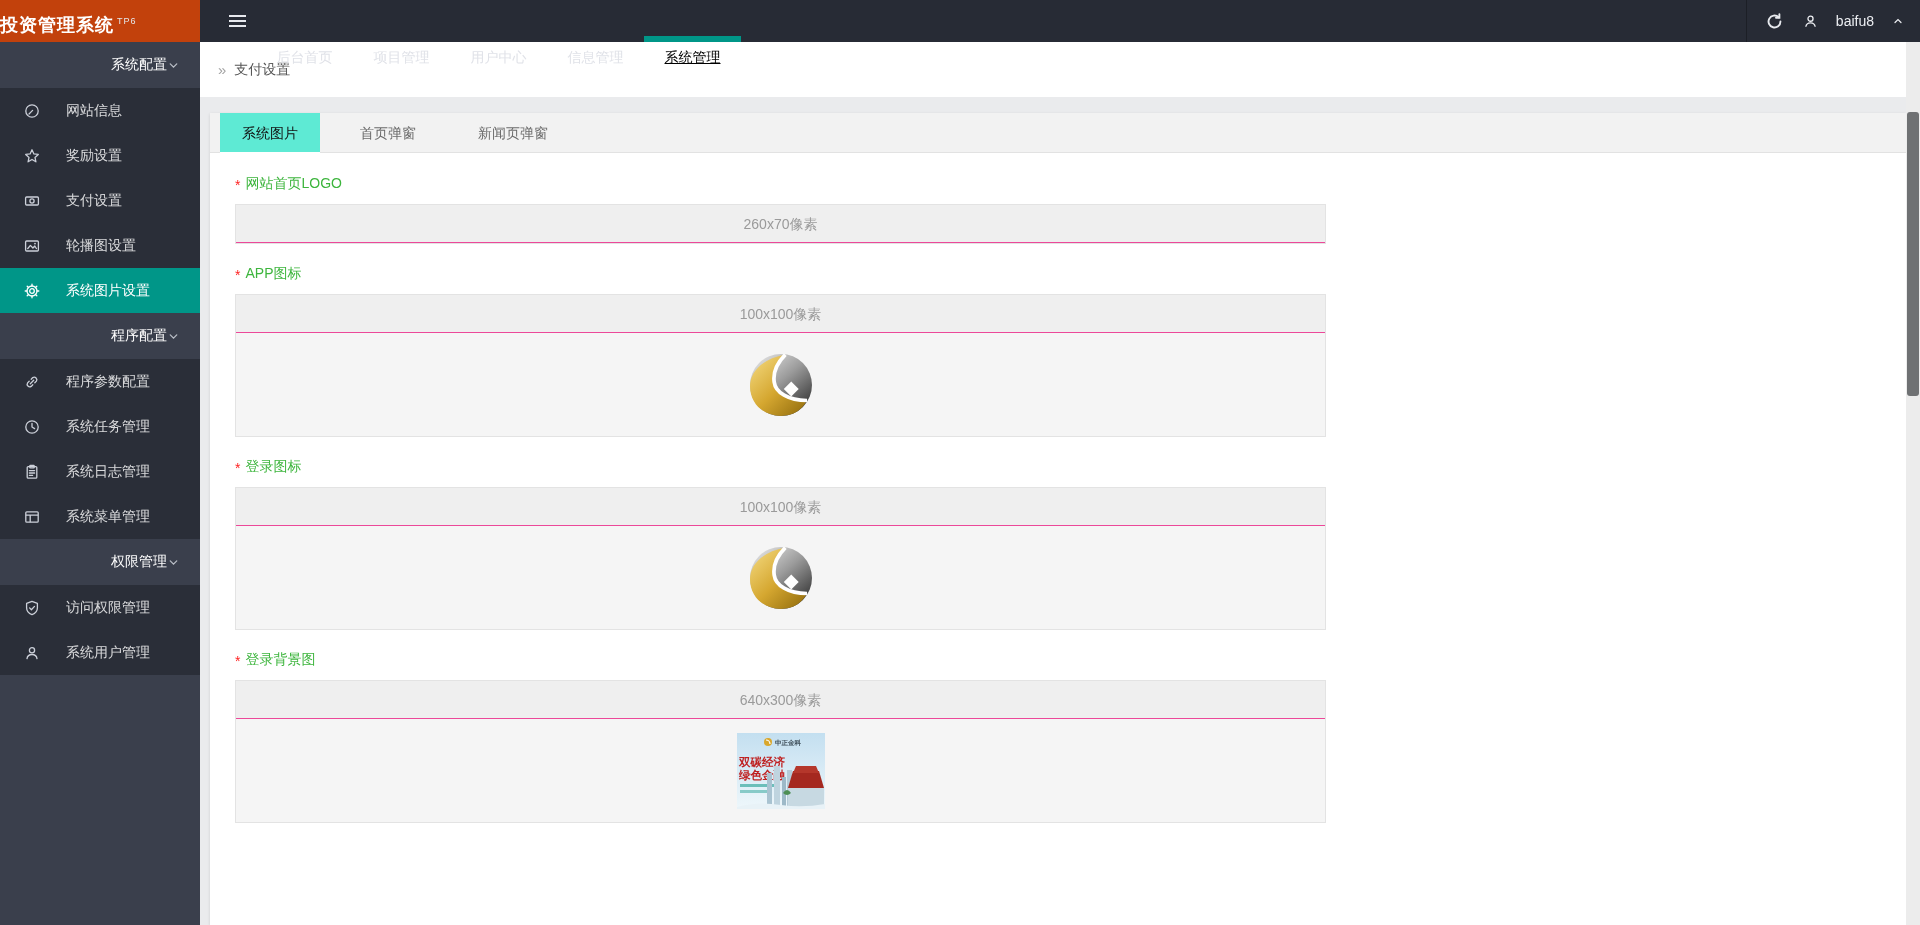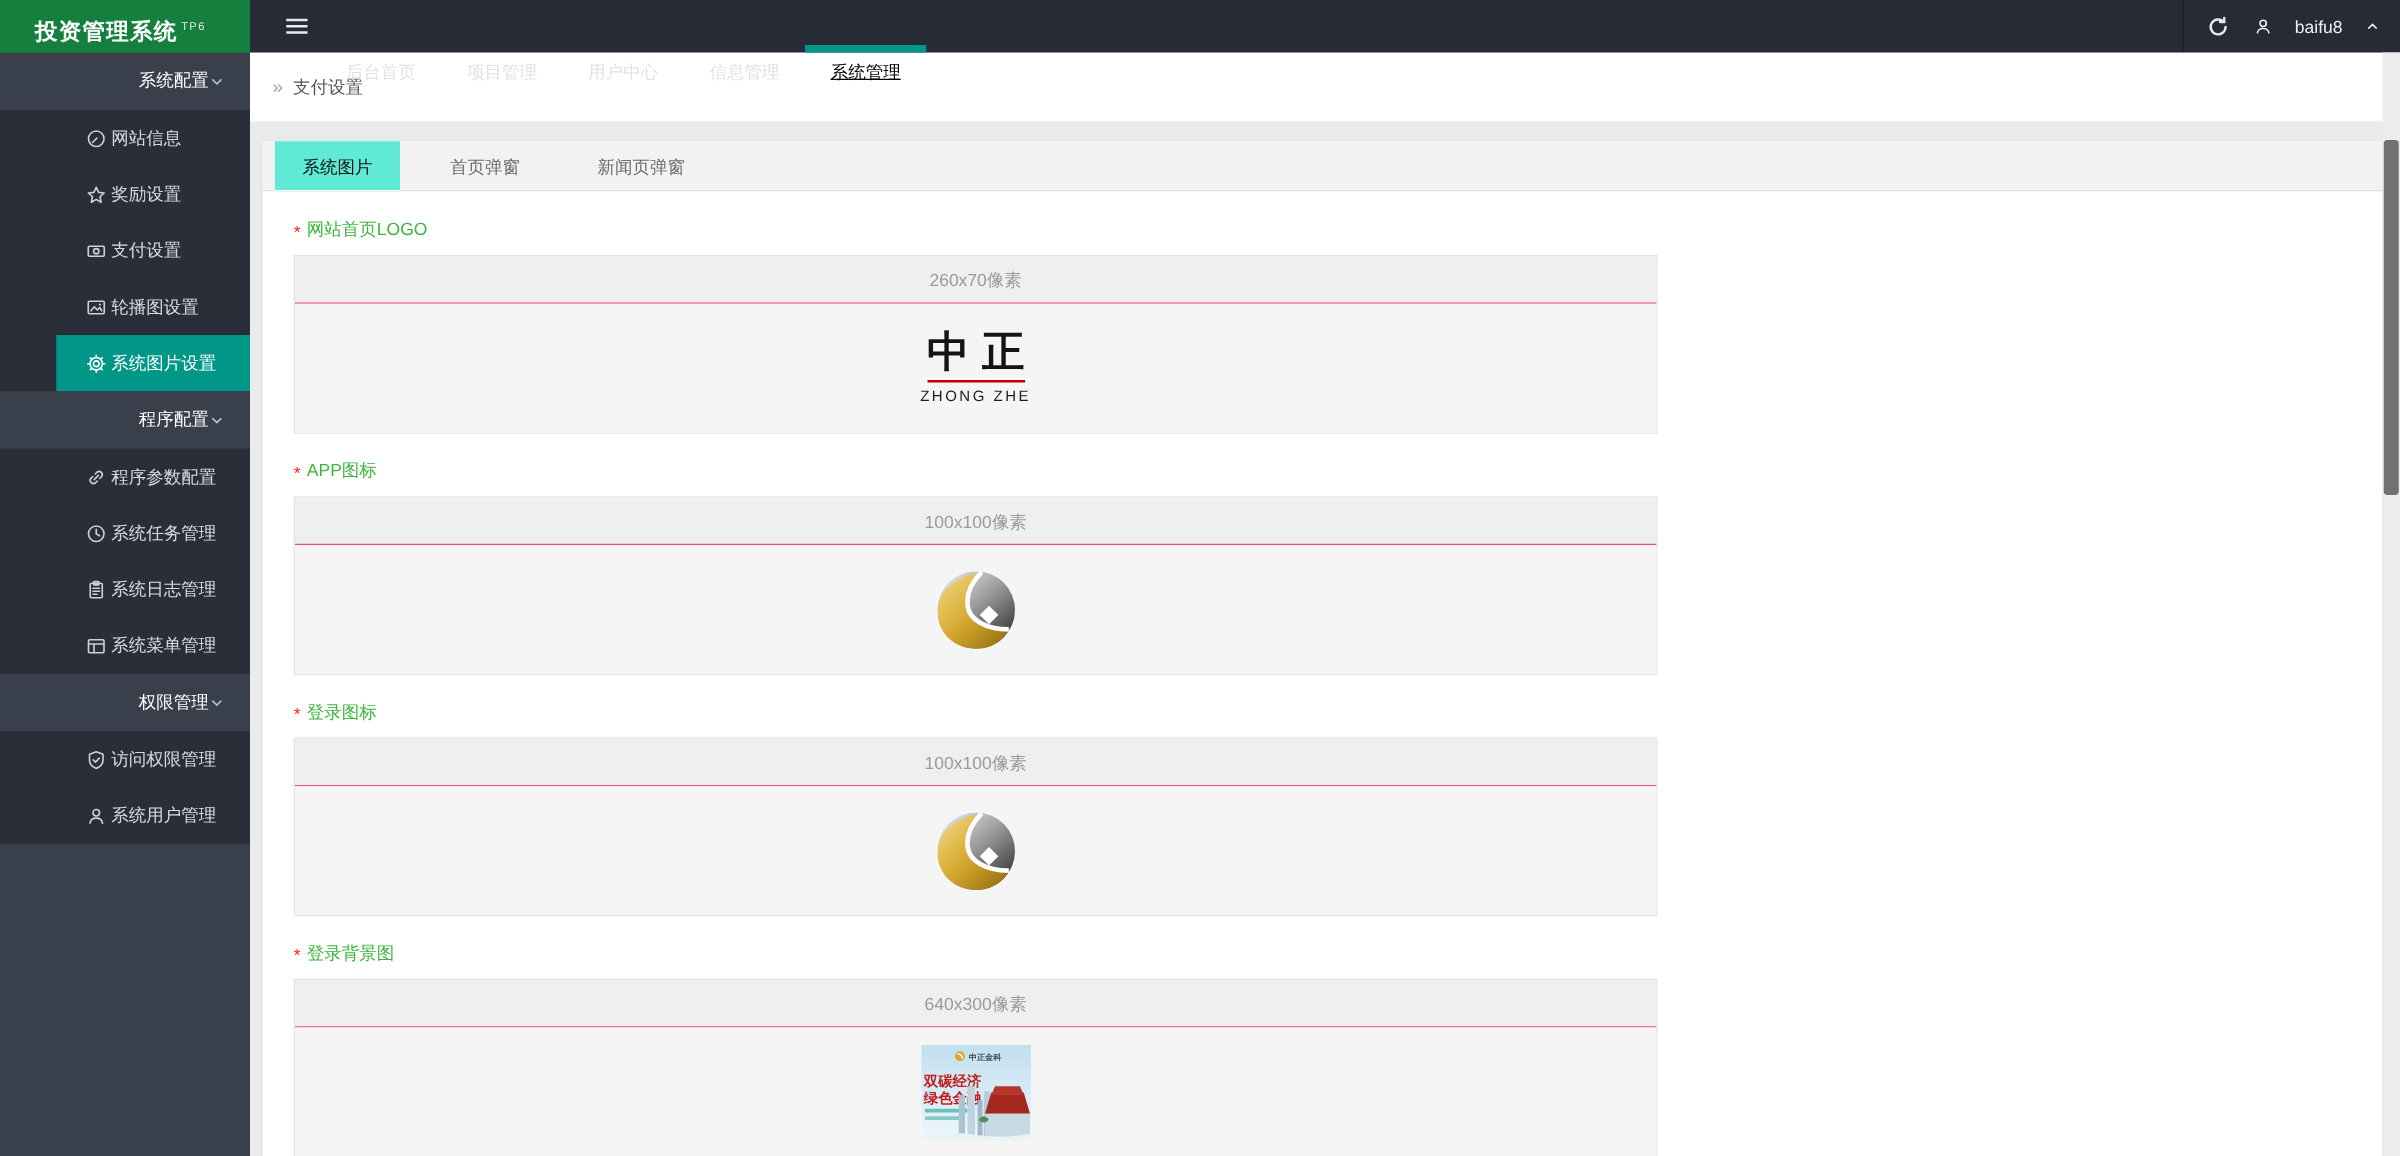--- a/index.html
+++ b/index.html
@@ -3,21 +3,21 @@
 <meta charset="utf-8">
 <style>
   * { margin:0; padding:0; box-sizing:border-box; }
   html,body { width:1920px; height:925px; overflow:hidden;
     font-family:"Liberation Sans","DejaVu Sans",sans-serif; background:#eaebed; }
 
   
   .topbar { position:absolute; left:0; top:0; width:1920px; height:42px;
     background:#272b35; z-index:40; }
   .brand { position:absolute; left:0; top:0; width:200px; height:42px;
-    background:#15803d; color:#fff; line-height:42px; padding-left:28px;
+    background:#c2410c; color:#fff; line-height:42px; 
     font-size:18px; font-weight:bold; letter-spacing:1px; }
   .brand sup { font-size:9px; font-weight:normal; margin-left:3px; color:#e4e6ea; }
   .hamburger { position:absolute; left:218px; top:0; width:38px; height:42px;
     display:flex; flex-direction:column; justify-content:center; gap:3px; cursor:pointer; }
   .hamburger i { display:block; width:17px; height:2px; background:#e7e9ee; margin:0 auto; }
   .topnav { position:absolute; left:256px; top:0; height:42px; display:flex; }
   .topnav .nav-item { width:97px; text-align:center; line-height:42px; font-size:14px;
     color:#e0e2e8; cursor:pointer;margin-top:36px; }
   .topnav .nav-item.active { background:#009688; color:#000000;text-decoration:underline; }
   .refresh-btn { position:absolute; right:128px; top:0; width:36px; height:42px;
@@ -27,22 +27,22 @@
   .user-box { position:absolute; right:16px; top:0; height:42px; display:flex;
     align-items:center; gap:18px; color:#eceef2; font-size:14px; cursor:pointer; }
 
   
   .sidebar { position:absolute; left:0; top:42px; width:200px; bottom:0;
     background:#3a3f4c; z-index:30; }
   .side-section-header { height:46px; display:flex; align-items:center;
     padding:0 20px 0 22px; color:#fff; font-size:14px; cursor:pointer; background:#3a3f4c; }
   .side-section-header .hdr-label { flex:1;text-align:right; }
   .side-items { background:#2a2e38; }
-  .side-item { height:45px; display:flex; align-items:center; gap:4px;
-    padding-left:24px; color:rgba(255,255,255,.82); font-size:14px; cursor:pointer;margin-left:45px; }
+  .side-item { height:45px; display:flex; align-items:center; gap:26px;
+    padding-left:24px; color:rgba(255,255,255,.82); font-size:14px; cursor:pointer; }
   .side-item.active { background:#009688; color:#fff; }
   .side-item svg { flex:0 0 auto; }
 
   
   .breadcrumb-bar { position:absolute; left:200px; top:42px; right:0; height:55px;
     background:#fff; display:flex; align-items:center; padding-left:18px;
     font-size:14px; color:#555; }
   .breadcrumb-bar .sep { color:#a3a3a3; font-size:15px; margin-right:8px; }
 
   .card { position:absolute; left:210px; top:113px; width:1696px; height:812px;
@@ -236,27 +236,20 @@
   </div>
 
   <div class="form-area">
 
     <div class="field">
       <div class="field-label">
         <span class="req">*</span><span>网站首页LOGO</span>
       </div>
       <div class="upload-box">
         <div class="box-header">260x70像素</div>
-        <div class="box-body">
-          <div class="logo-preview">
-            <div class="logo-cn">中正</div>
-            <div class="logo-line"></div>
-            <div class="logo-en">ZHONG ZHE</div>
-          </div>
-        </div>
       </div>
     </div>
 
     <div class="field">
       <div class="field-label">
         <span class="req">*</span><span>APP图标</span>
       </div>
       <div class="upload-box">
         <div class="box-header">100x100像素</div>
         <div class="box-body">

